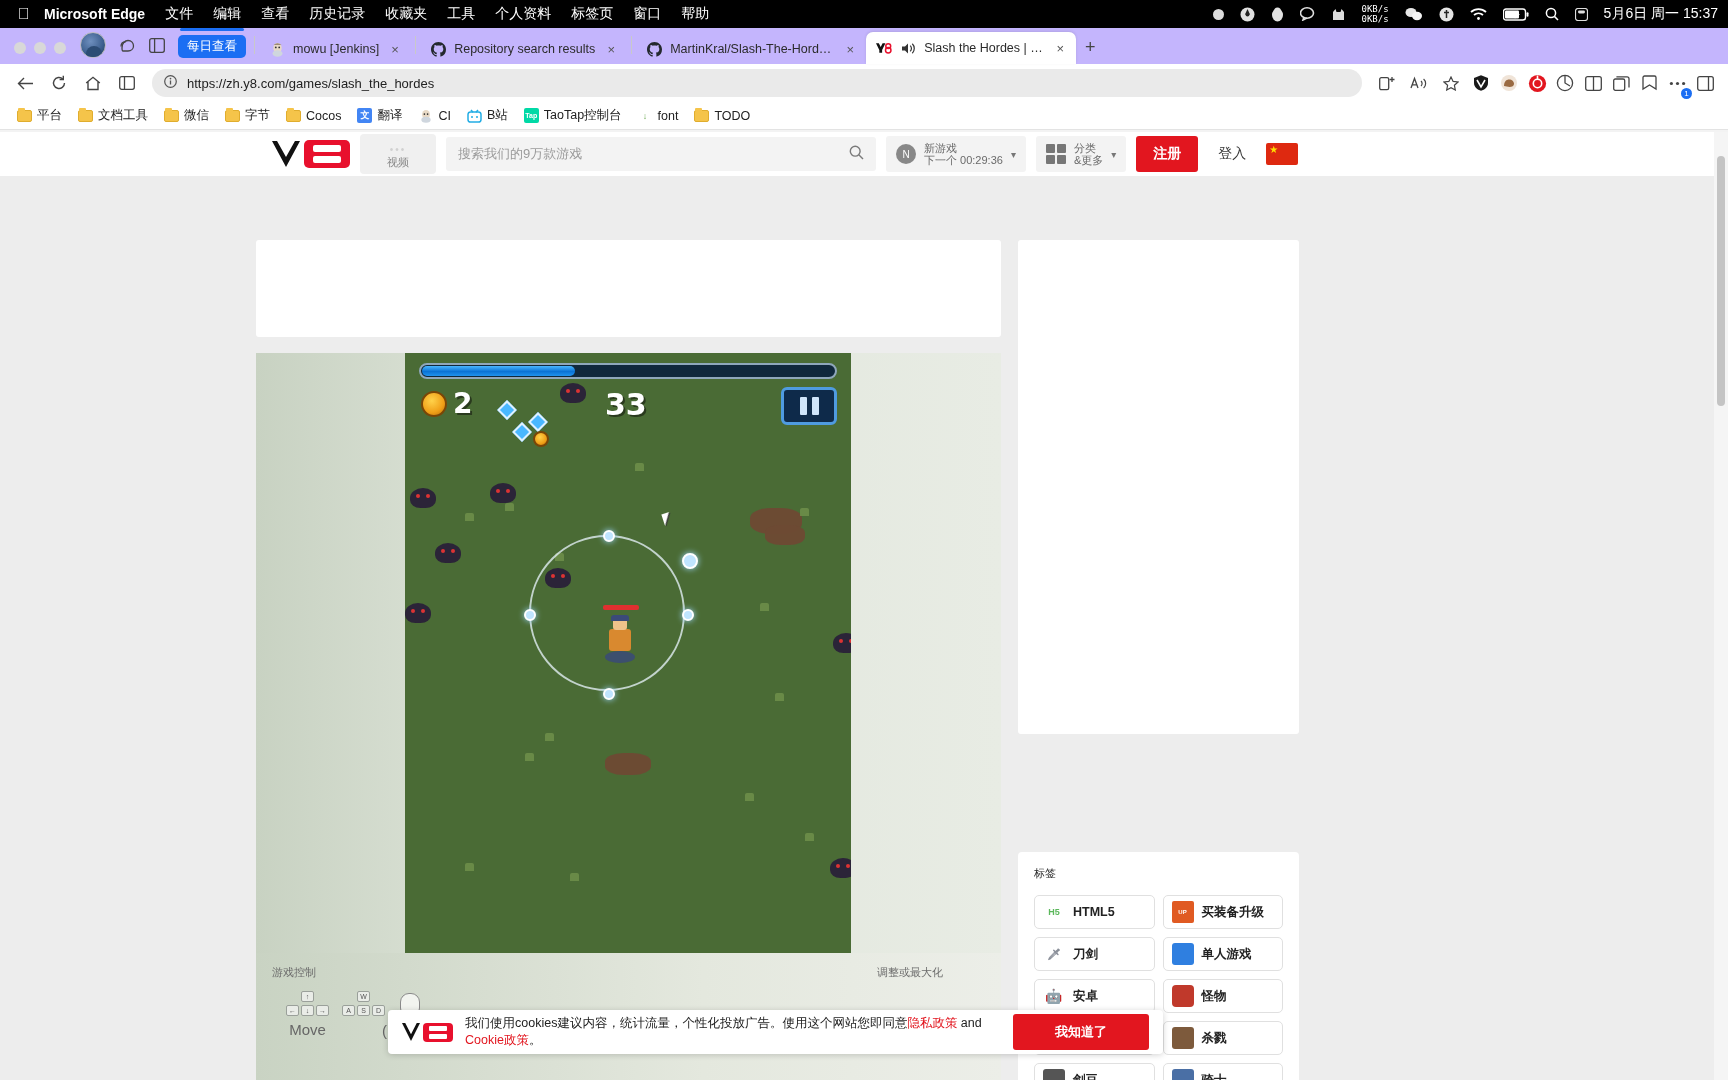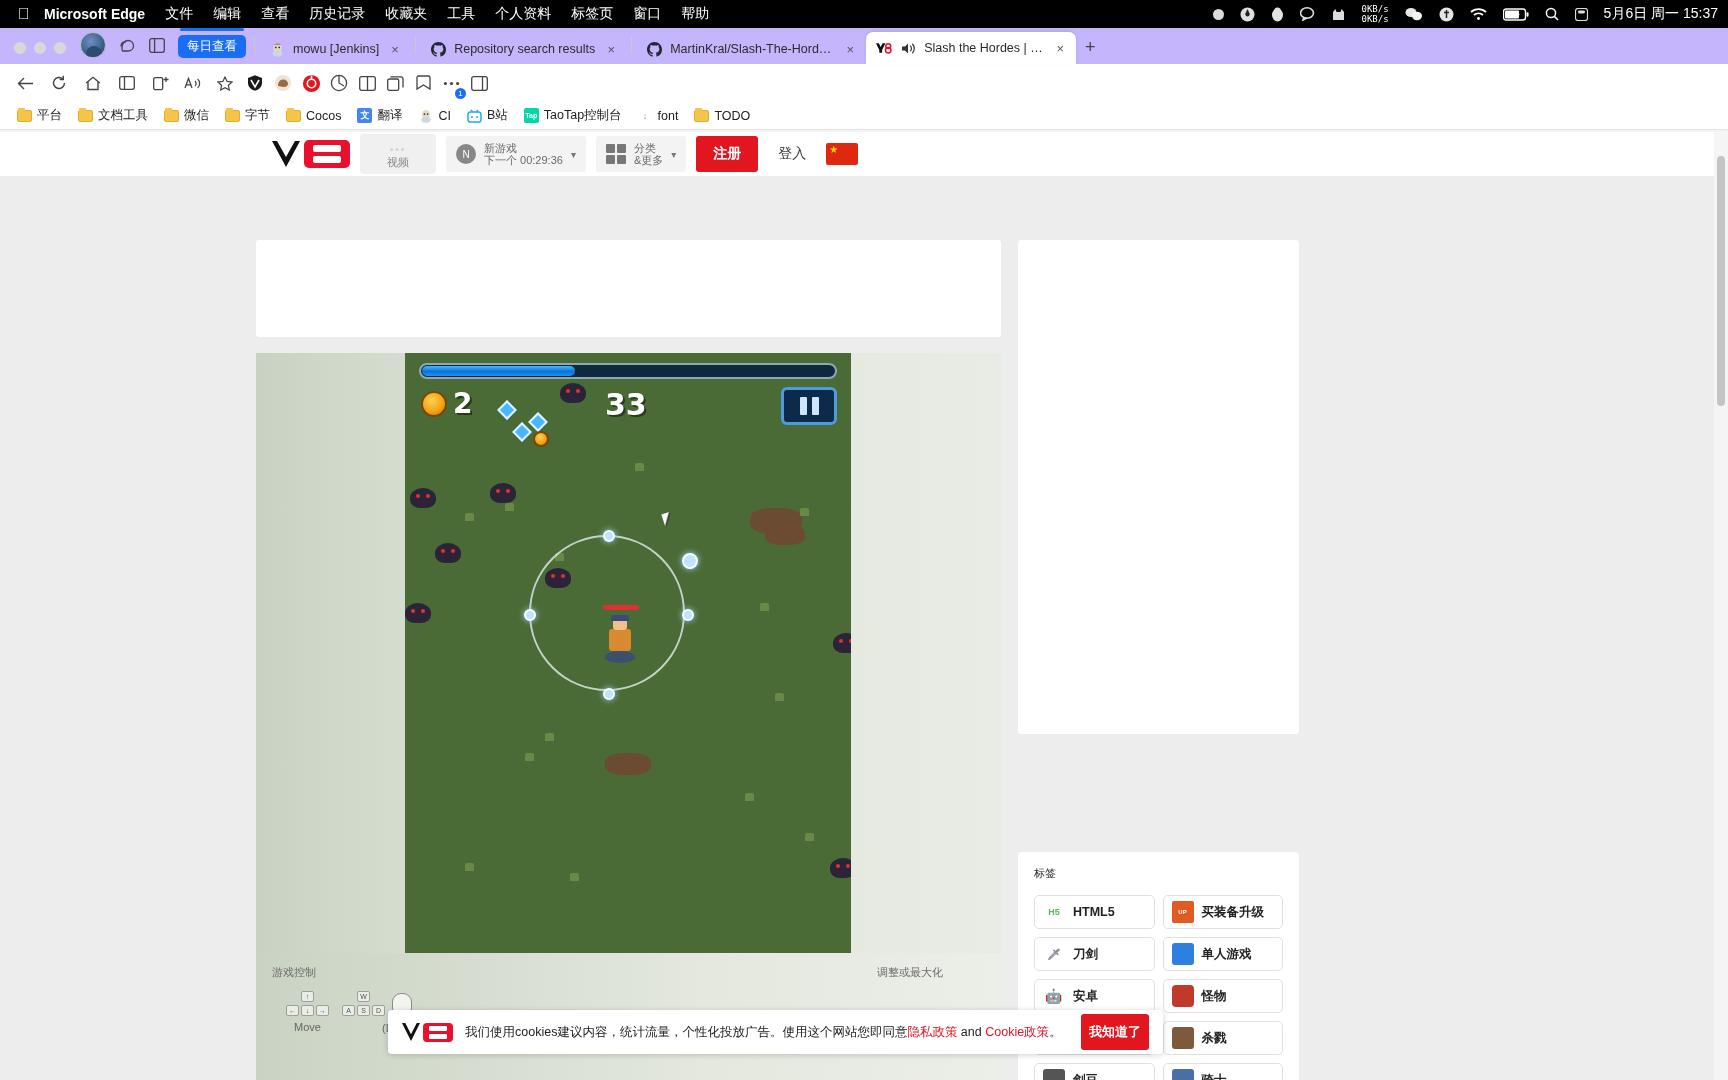--- a/index.html
+++ b/index.html
@@ -199,21 +199,21 @@
   }
   .gfooter .lbl { position:absolute; left:16px; top:12px; }
   .gfooter .fs  { position:absolute; right:58px; top:12px; }
 
   .keyset { position:absolute; display:flex; flex-direction:column; align-items:center; gap:3px; }
   .krow { display:flex; gap:2px; }
   .key {
     width:13px;height:11px;border:1px solid #9aa09a;border-radius:2px;background:#e9ece7;
     font-size:7px; color:#555; display:flex;align-items:center;justify-content:center;
   }
-  .keylabel { font-size:11px; color:#666; margin-top:2px; }
+  .keylabel { font-size:15px; color:#666; margin-top:2px; }
 
   .tagcard {
     position:absolute; left:1018px; top:676px; width:281px; background:#fff;
     border-radius:4px; padding: 14px 16px 16px 16px;
   }
   .tagcard h3 { font-size:11px; color:#222; font-weight:normal; margin-bottom:14px; }
   .taggrid { display:grid; grid-template-columns: 1fr 1fr; gap:8px; }
   .tagpill {
     border:1px solid #e0e0e0; border-radius:5px; height:34px;
     display:flex; align-items:center; gap:8px; padding: 0 8px;
@@ -231,21 +231,21 @@
   }
   .cookiebar .clogo { display:flex; align-items:center; gap:3px; flex:none; }
   .clogo .cv { width:18px;height:18px;background:#111;
      clip-path: polygon(0 0, 18% 0, 50% 62%, 82% 0, 100% 0, 50% 100%); }
   .clogo .c8 { width:30px;height:19px;background:#e8102d;border-radius:4px;position:relative;}
   .clogo .c8::before{content:'';position:absolute;left:6px;top:3px;width:18px;height:5px;background:#fff;border-radius:1px;}
   .clogo .c8::after{content:'';position:absolute;left:6px;top:11px;width:18px;height:5px;background:#fff;border-radius:1px;}
   .cookietext { flex:1; line-height:1.35; }
   .cookietext a { color:#e2161f; text-decoration:none; }
   .btn-cookie {
-    background:#e2161f; color:#fff; font-size:13px; padding: 9px 8px;
+    background:#e2161f; color:#fff; font-size:13px; padding: 9px 42px;
     border-radius:3px; white-space:nowrap; font-weight:bold;
   }
   .xpbar {
     position:absolute; left:14px; top:10px; right:14px; height:16px;
     background:#10283c; border:2px solid #8fa7bb; border-radius:8px; overflow:hidden;
   }
   .xpfill { position:absolute; left:1px; top:1px; bottom:1px; width:37%;
             background: linear-gradient(180deg,#49b7ff 0%, #0a73d6 55%, #1f93ef 100%);
             border-radius:7px; }
   .coin {
@@ -485,20 +485,29 @@
           <path d="M1.2 7 L8 1.3 L14.8 7 M3 6 L3 13.5 L13 13.5 L13 6" fill="none" stroke="#444" stroke-width="1.4"></path>
         </svg>
       </div>
     <div class="navbtn">
       <svg width="16" height="14" viewBox="0 0 16 14">
           <rect x="0.7" y="0.7" width="14.6" height="12.6" rx="2" fill="none" stroke="#444" stroke-width="1.3"></rect>
           <line x1="5.5" y1="0.7" x2="5.5" y2="13.3" stroke="#444" stroke-width="1.3"></line>
         </svg>
       </div>
 
+    <div class="omnibox">
+      <span class="lock">
+        <svg width="13" height="13" viewBox="0 0 13 13">
+            <circle cx="6.5" cy="6.5" r="5.8" fill="none" stroke="#555" stroke-width="1.2"></circle>
+            <line x1="6.5" y1="5.5" x2="6.5" y2="9.5" stroke="#555" stroke-width="1.3"></line>
+            <circle cx="6.5" cy="3.6" r="0.85" fill="#555"></circle>
+          </svg></span>
+      <span class="url">https://zh.y8.com/games/slash_the_hordes</span>
+    </div>
 
     <div class="navright">
       <div class="navbtn">
         <svg width="16" height="15" viewBox="0 0 16 15">
             <rect x="0.7" y="1.7" width="9" height="12" rx="1.6" fill="none" stroke="#444" stroke-width="1.3"></rect>
             <path d="M13 1 L13 6 M10.5 3.5 L15.5 3.5" stroke="#444" stroke-width="1.3"></path>
           </svg>
         </div>
       <div class="navbtn">
         <svg width="18" height="15" viewBox="0 0 18 15">
@@ -635,20 +644,28 @@
   <div class="viewport">
 
     <div class="y8header">
       <div class="y8logo">
         <span class="y8-v"></span>
         <span class="y8-8"></span>
       </div>
       <div class="videobtn">
         <span class="vdots">•••</span>
         <span>视频</span>
+      </div>
+      <div class="searchbox">
+        <span class="sp">搜索我们的9万款游戏</span>
+        <span>
+          <svg width="15" height="15" viewBox="0 0 15 15">
+              <circle cx="6.2" cy="6.2" r="4.9" fill="none" stroke="#7a7a7a" stroke-width="1.4"></circle>
+              <path d="M9.8 9.8 L14 14" stroke="#7a7a7a" stroke-width="1.4"></path>
+            </svg></span>
       </div>
       <div class="hdrmenu">
         <span class="nico">N</span>
         <span class="lines">
           <span class="l1">新游戏</span>
           <span class="l2">下一个 00:29:36</span>
         </span>
         <span class="chev">▾</span>
       </div>
       <div class="hdrmenu">

